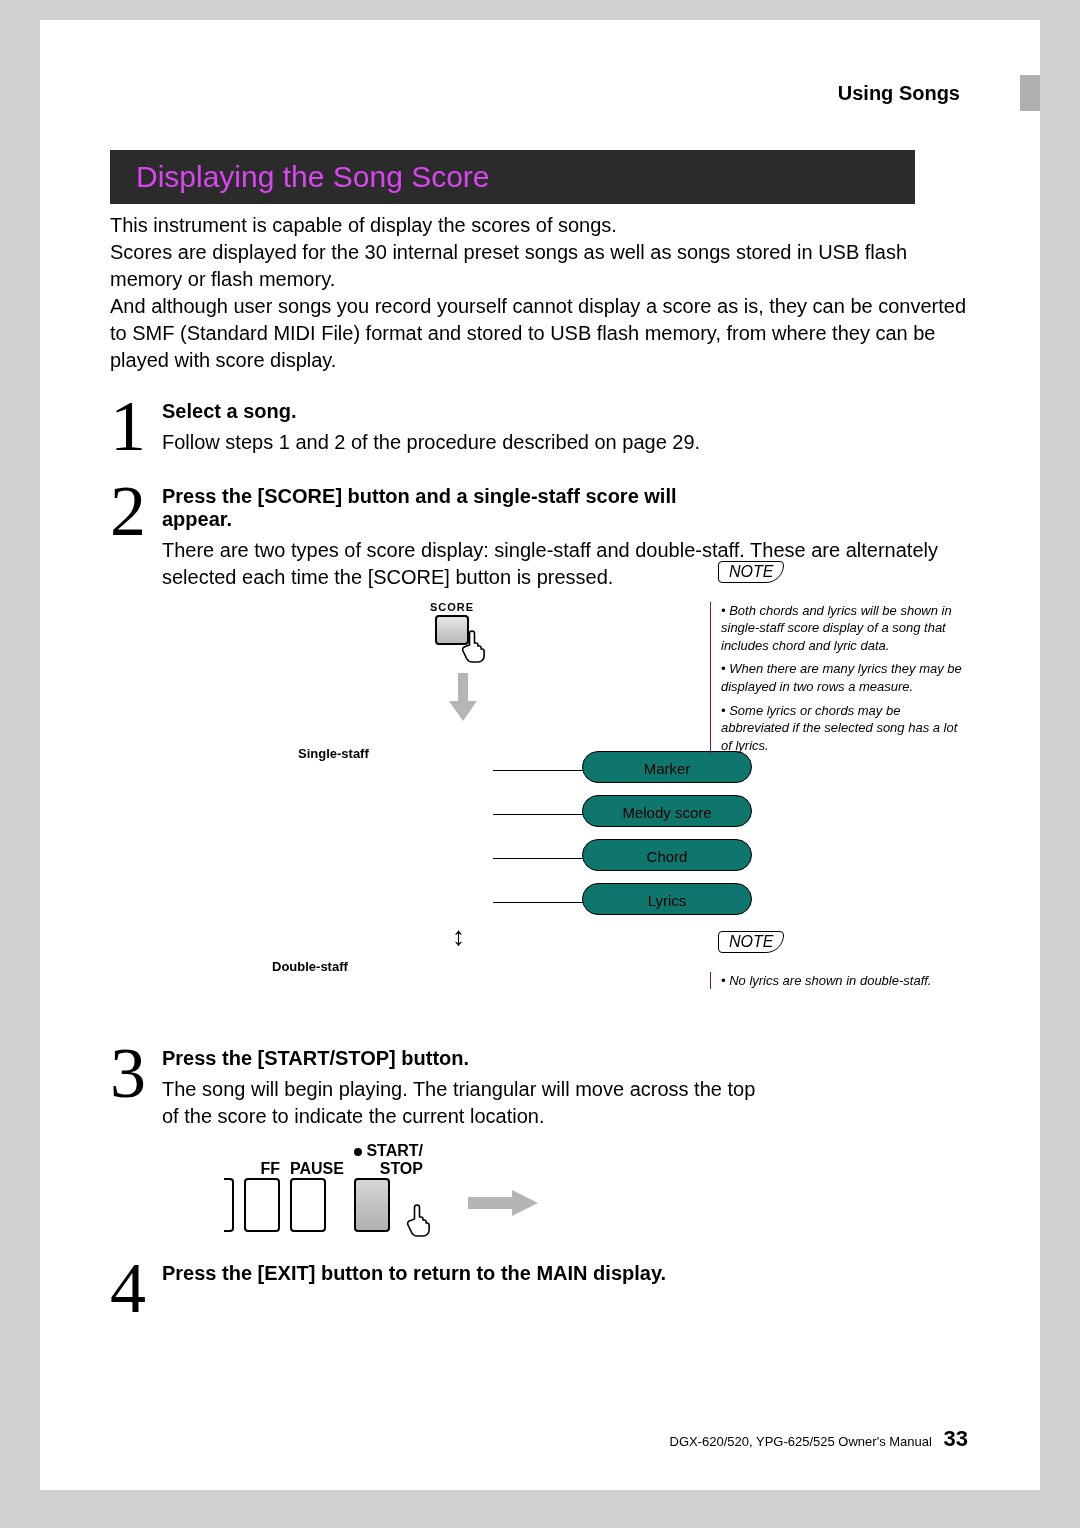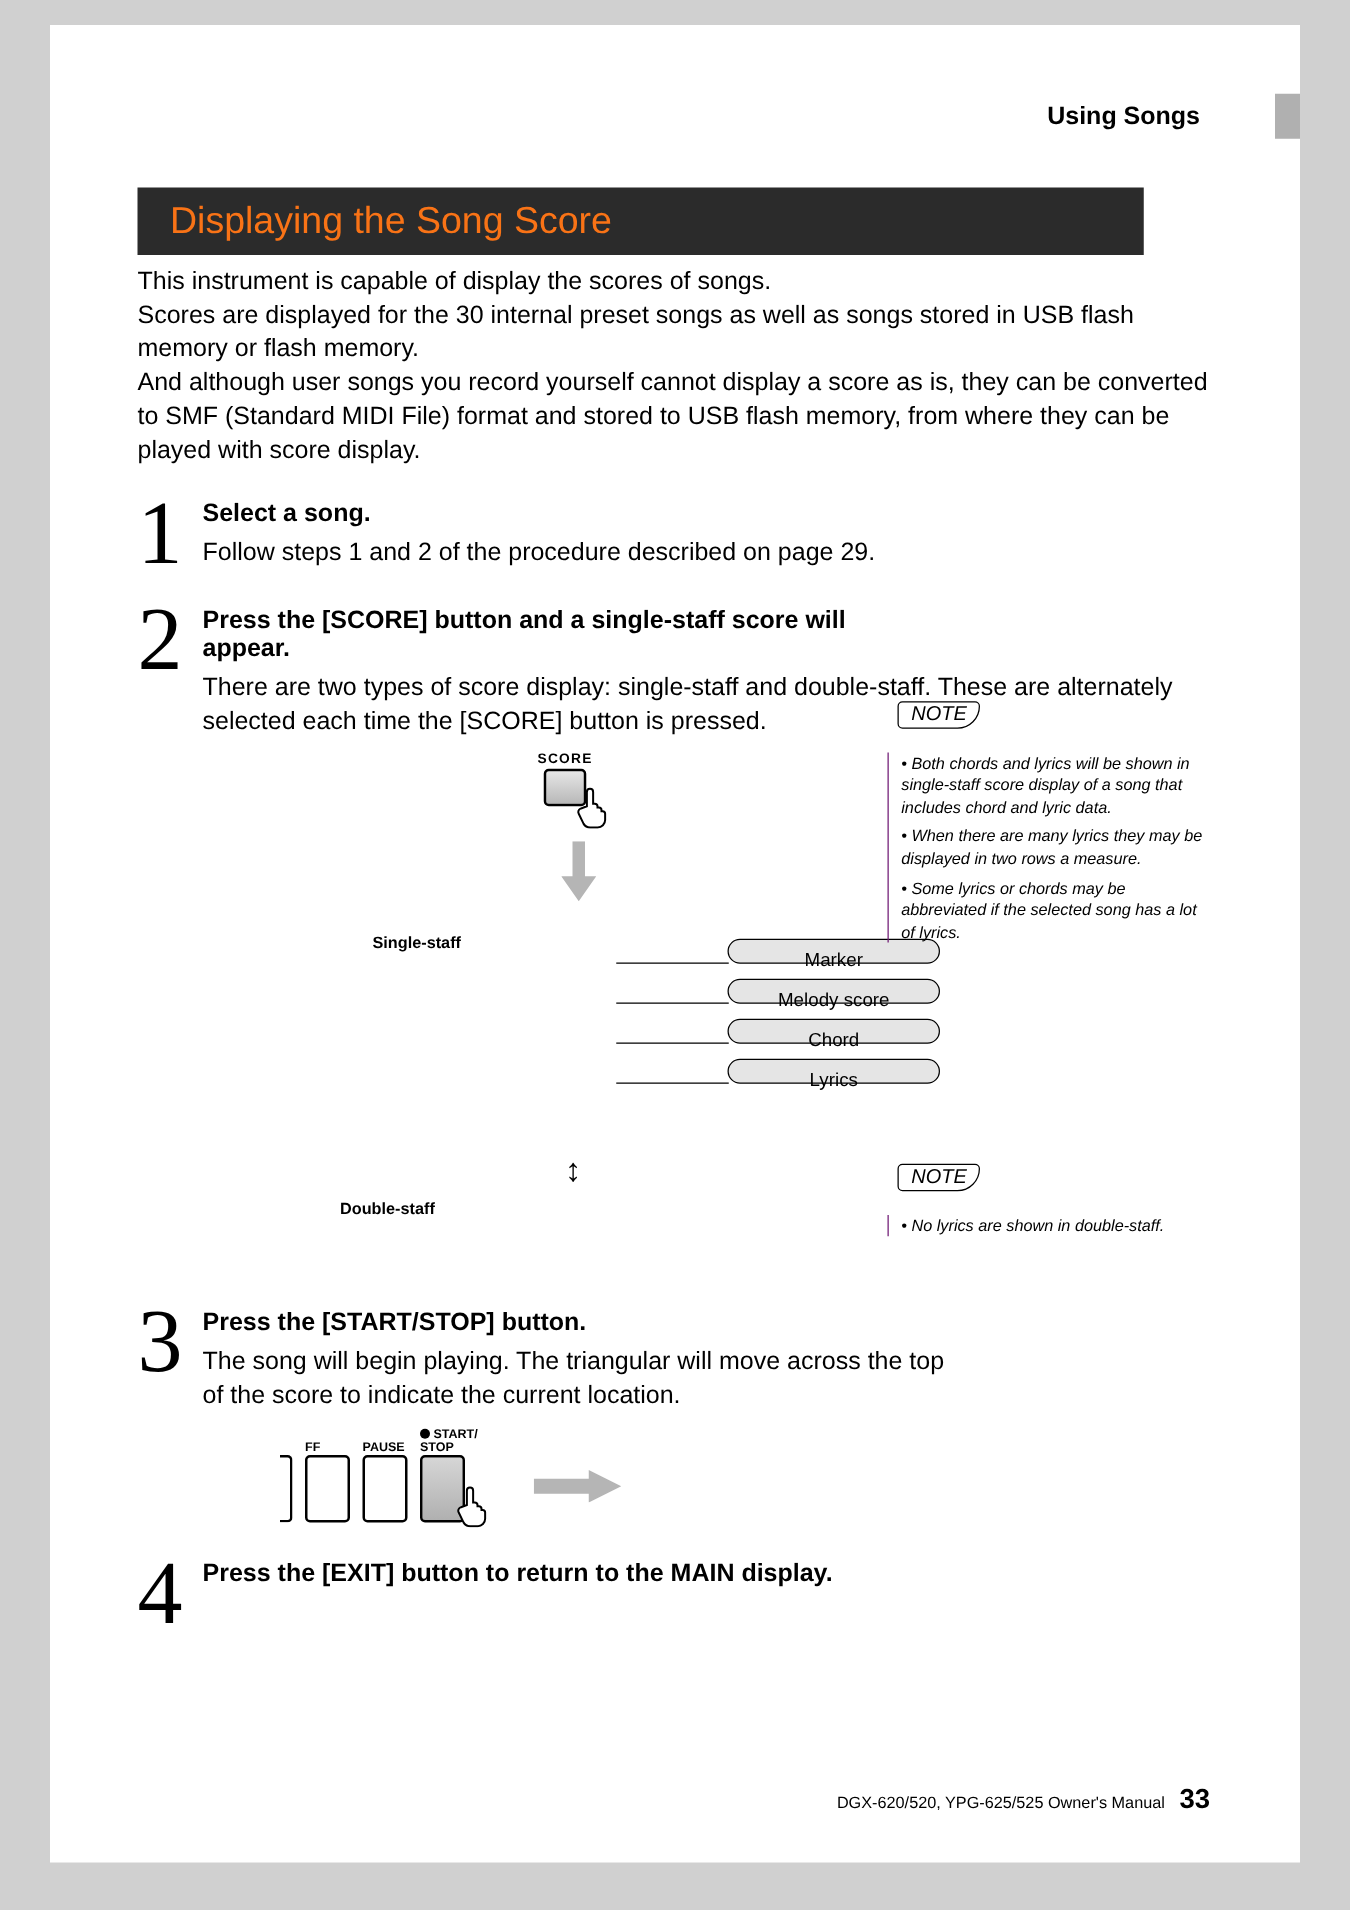--- a/index.html
+++ b/index.html
@@ -1,47 +1,47 @@
 <!DOCTYPE html>
 <html><head>
 <meta charset="utf-8">
 <style>
   * { box-sizing: border-box; margin: 0; padding: 0; }
   html, body { width: 1080px; height: 1528px; background: #d0d0d0; font-family: Arial, Helvetica, sans-serif; color: #000; }
   .page { position: relative; width: 1000px; height: 1470px; margin: 20px auto 0 auto; background: #fff; padding: 60px 70px 44px 70px; }
   .header-label { position: absolute; top: 62px; right: 80px; font-size: 20px; font-weight: bold; }
   .grey-bar-right { position: absolute; top: 55px; right: 0; width: 20px; height: 36px; background: #b0b0b0; }
   .section-title-wrap { margin-top: 70px; }
-  .section-title { display: inline-block; background: #2b2b2b; color: #f97316; font-size: 30px; padding: 10px 18px 10px 26px; width: 805px; }
+  .section-title { display: inline-block; background: #2b2b2b; color: #d946ef; font-size: 30px; padding: 10px 18px 10px 26px; width: 805px; }
   .intro { font-size: 20px; line-height: 1.35; margin-top: 8px; }
   .step { display: flex; margin-top: 20px; }
   .step-num { font-size: 72px; font-weight: 400; font-family: "Times New Roman", serif; line-height: 0.9; width: 52px; flex: 0 0 52px; }
   .step-body { padding-top: 6px; flex: 1; }
   .step-head { font-size: 20px; font-weight: bold; }
   .step-text { font-size: 20px; margin-top: 6px; line-height: 1.35; }
   .diagram-area { position: relative; height: 400px; margin-top: 10px; }
   .score-btn { position: absolute; left: 268px; top: 0; text-align: center; }
   .score-btn .lbl { font-size: 11px; font-weight: bold; letter-spacing: 1px; }
   .score-btn .btn-square { width: 34px; height: 30px; border: 2px solid #000; border-radius: 4px; background: linear-gradient(#e6e6e6,#b8b8b8); margin: 2px auto 0 auto; }
   .hand { position: absolute; left: 298px; top: 28px; font-size: 22px; }
   .arrow-down { position: absolute; left: 287px; top: 72px; width: 28px; height: 48px; }
   .single-staff-lbl { position: absolute; left: 110px; top: 145px; font-size: 13px; font-weight: bold; margin-left: 26px; }
   .double-staff-lbl { position: absolute; left: 110px; top: 358px; font-size: 13px; font-weight: bold; }
   .updown-arrow { position: absolute; left: 290px; top: 320px; font-size: 26px; font-weight: bold; }
   .callout-col { position: absolute; left: 420px; top: 150px; }
-  .callout { width: 170px; height: 20px; border: 1.5px solid #000; border-radius: 16px; text-align: center; font-size: 15px; line-height: 34px; margin-bottom: 12px; position: relative; background: #e5e5e5; }
+  .callout { width: 170px; height: 32px; border: 1.5px solid #000; border-radius: 16px; text-align: center; font-size: 15px; line-height: 34px; margin-bottom: 12px; position: relative; background: #0f766e; }
   .callout::before { content: ""; position: absolute; left: -90px; top: 18px; width: 90px; height: 1.5px; background: #000; transform-origin: right center; }
   .note-box-1 { position: absolute; right: 0; top: -40px; width: 260px; }
   .note-box-2 { position: absolute; right: 0; top: 330px; width: 260px; }
   .note-head { display: inline-block; border: 1px solid #000; border-radius: 4px 4px 18px 4px; padding: 1px 10px; font-size: 16px; font-style: italic; font-weight: normal; background: #fff; margin-left: 8px; }
   .note-items { border-left: 1px solid #701a75; margin-top: 19px; padding-left: 10px; font-size: 13px; line-height: 1.35; font-style: italic; }
   .note-items div { margin-bottom: 6px; }
   .btn-row { display: flex; align-items: flex-end; gap: 10px; margin-top: 12px; margin-left: 62px; }
   .small-btn-group { display: flex; align-items: flex-end; gap: 8px; }
-  .lbl-tiny { font-size: 10px; font-weight: bold; text-align: left; }
+  .lbl-tiny { font-size: 16px; font-weight: bold; text-align: right; }
   .square-btn { width: 36px; height: 54px; border: 2px solid #000; border-radius: 4px; background: #fff; }
   .square-btn.grey { background: linear-gradient(#d6d6d6,#b0b0b0); }
   .dot { width: 8px; height: 8px; background: #000; border-radius: 50%; display: inline-block; vertical-align: middle; }
   .big-arrow-right { width: 70px; height: 26px; margin-left: 25px; margin-bottom: 16px; }
   .partial-btn { width: 10px; height: 54px; border: 2px solid #000; border-left: none; border-radius: 0 4px 4px 0; background: #fff; }
   .hand2 { margin-left: -28px; margin-bottom: -10px; font-size: 20px; }
   .footer { position: absolute; bottom: 38px; right: 72px; font-size: 13px; }
   .footer .pg { font-size: 22px; font-weight: bold; margin-left: 8px; }
 </style>
 </head>

